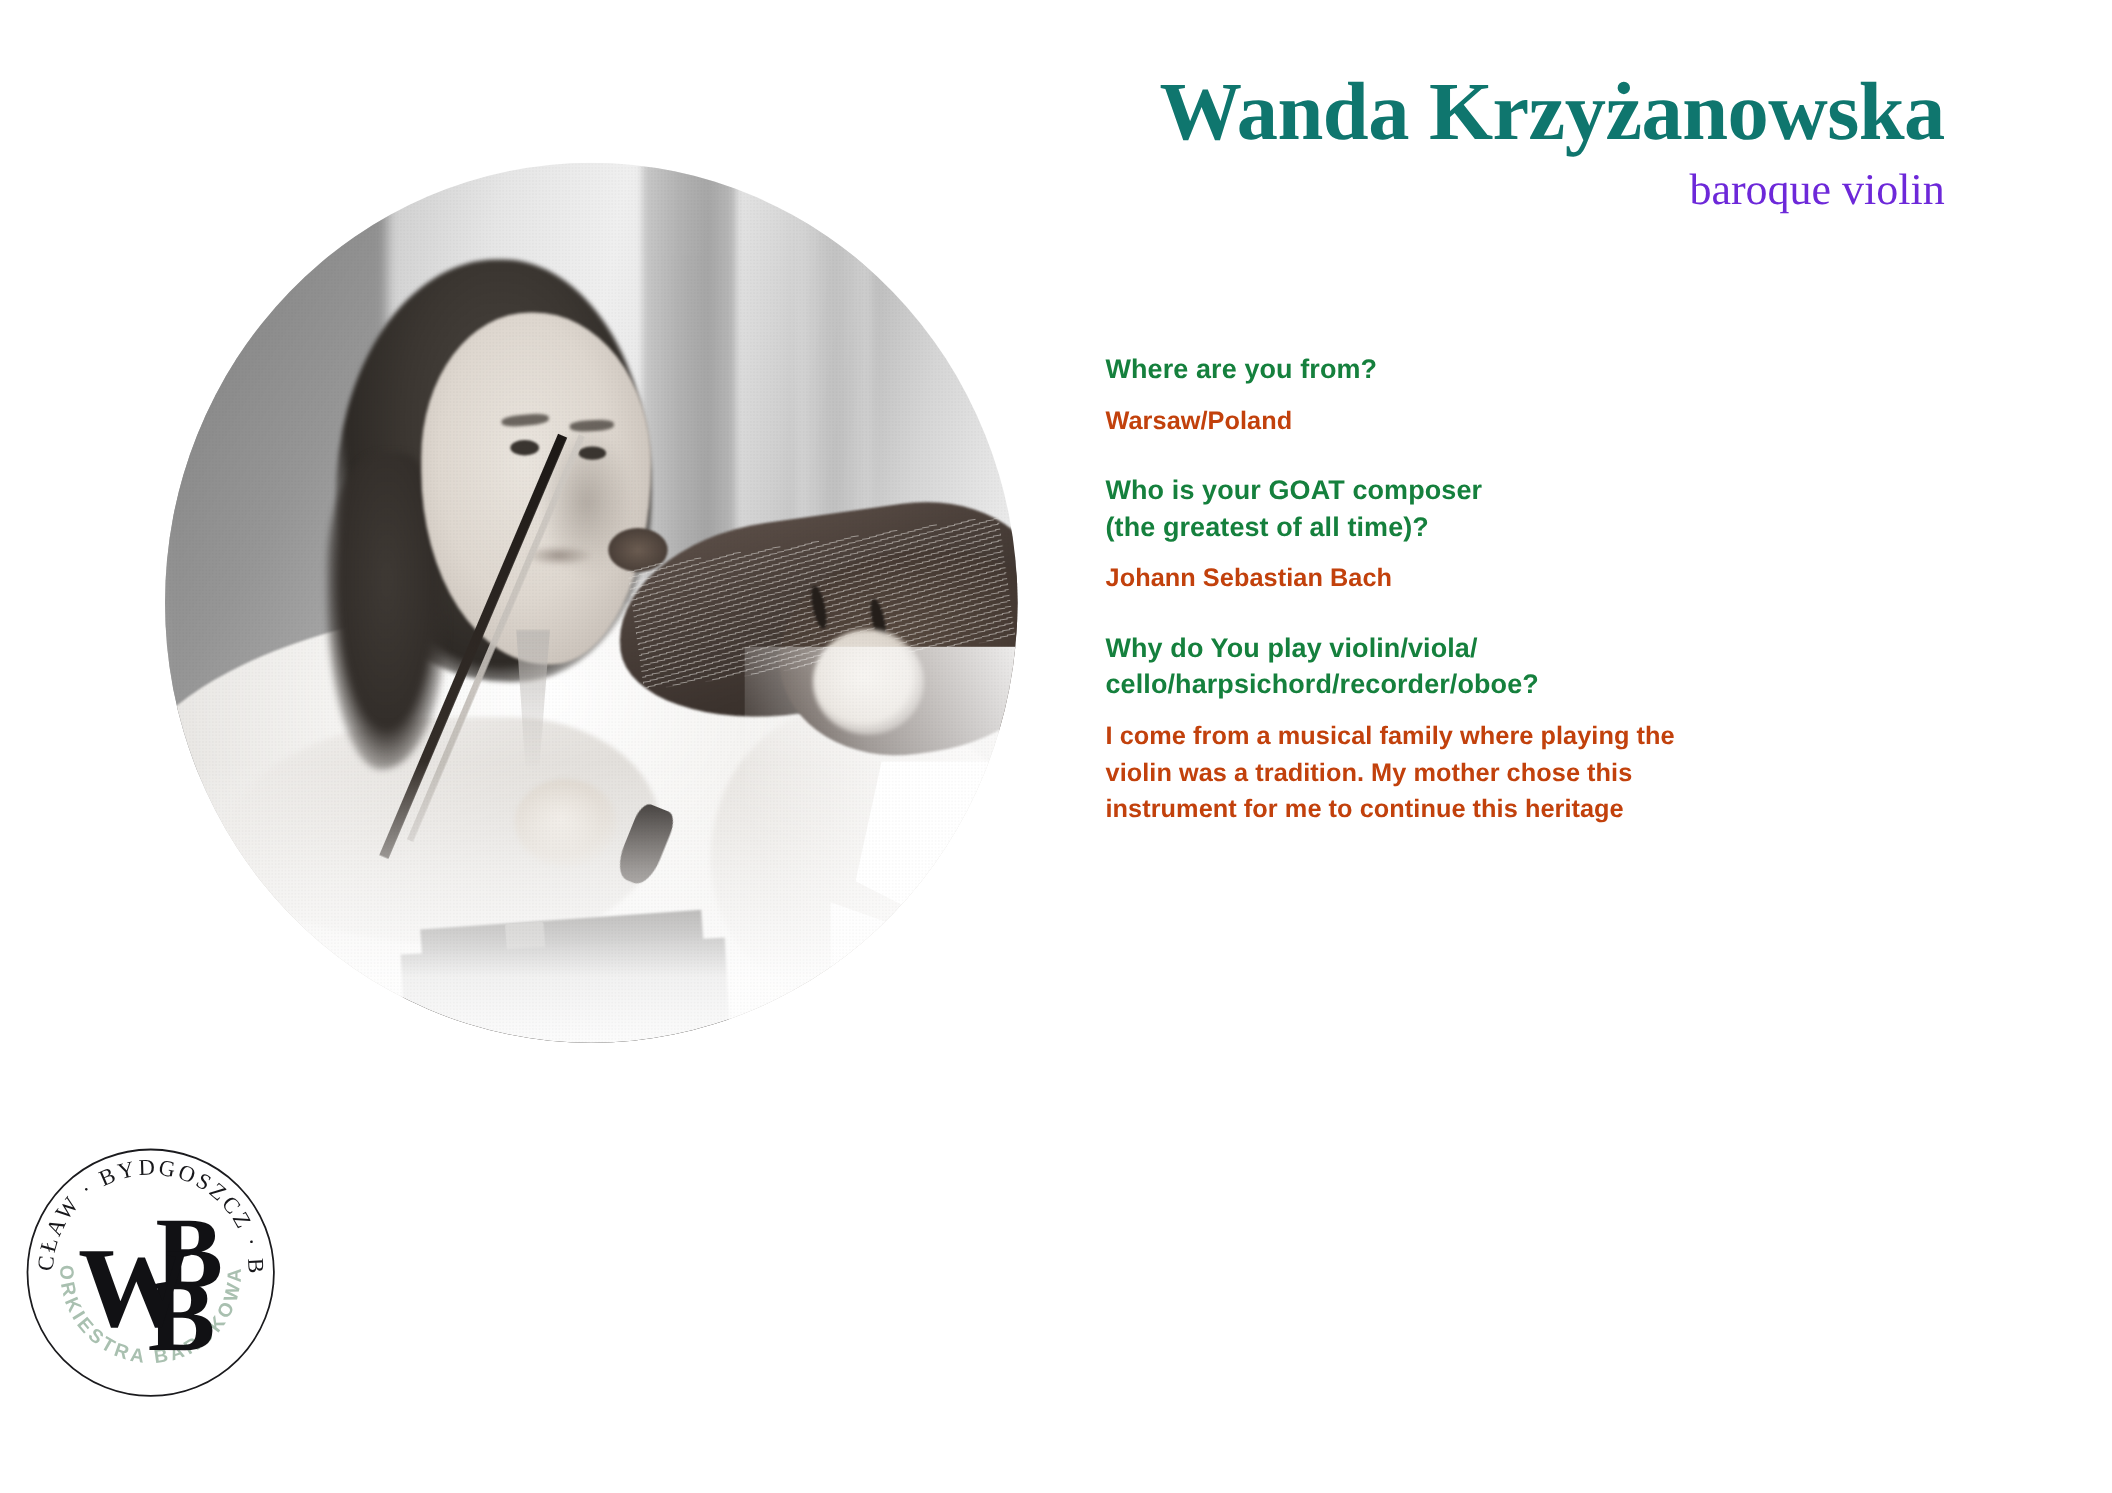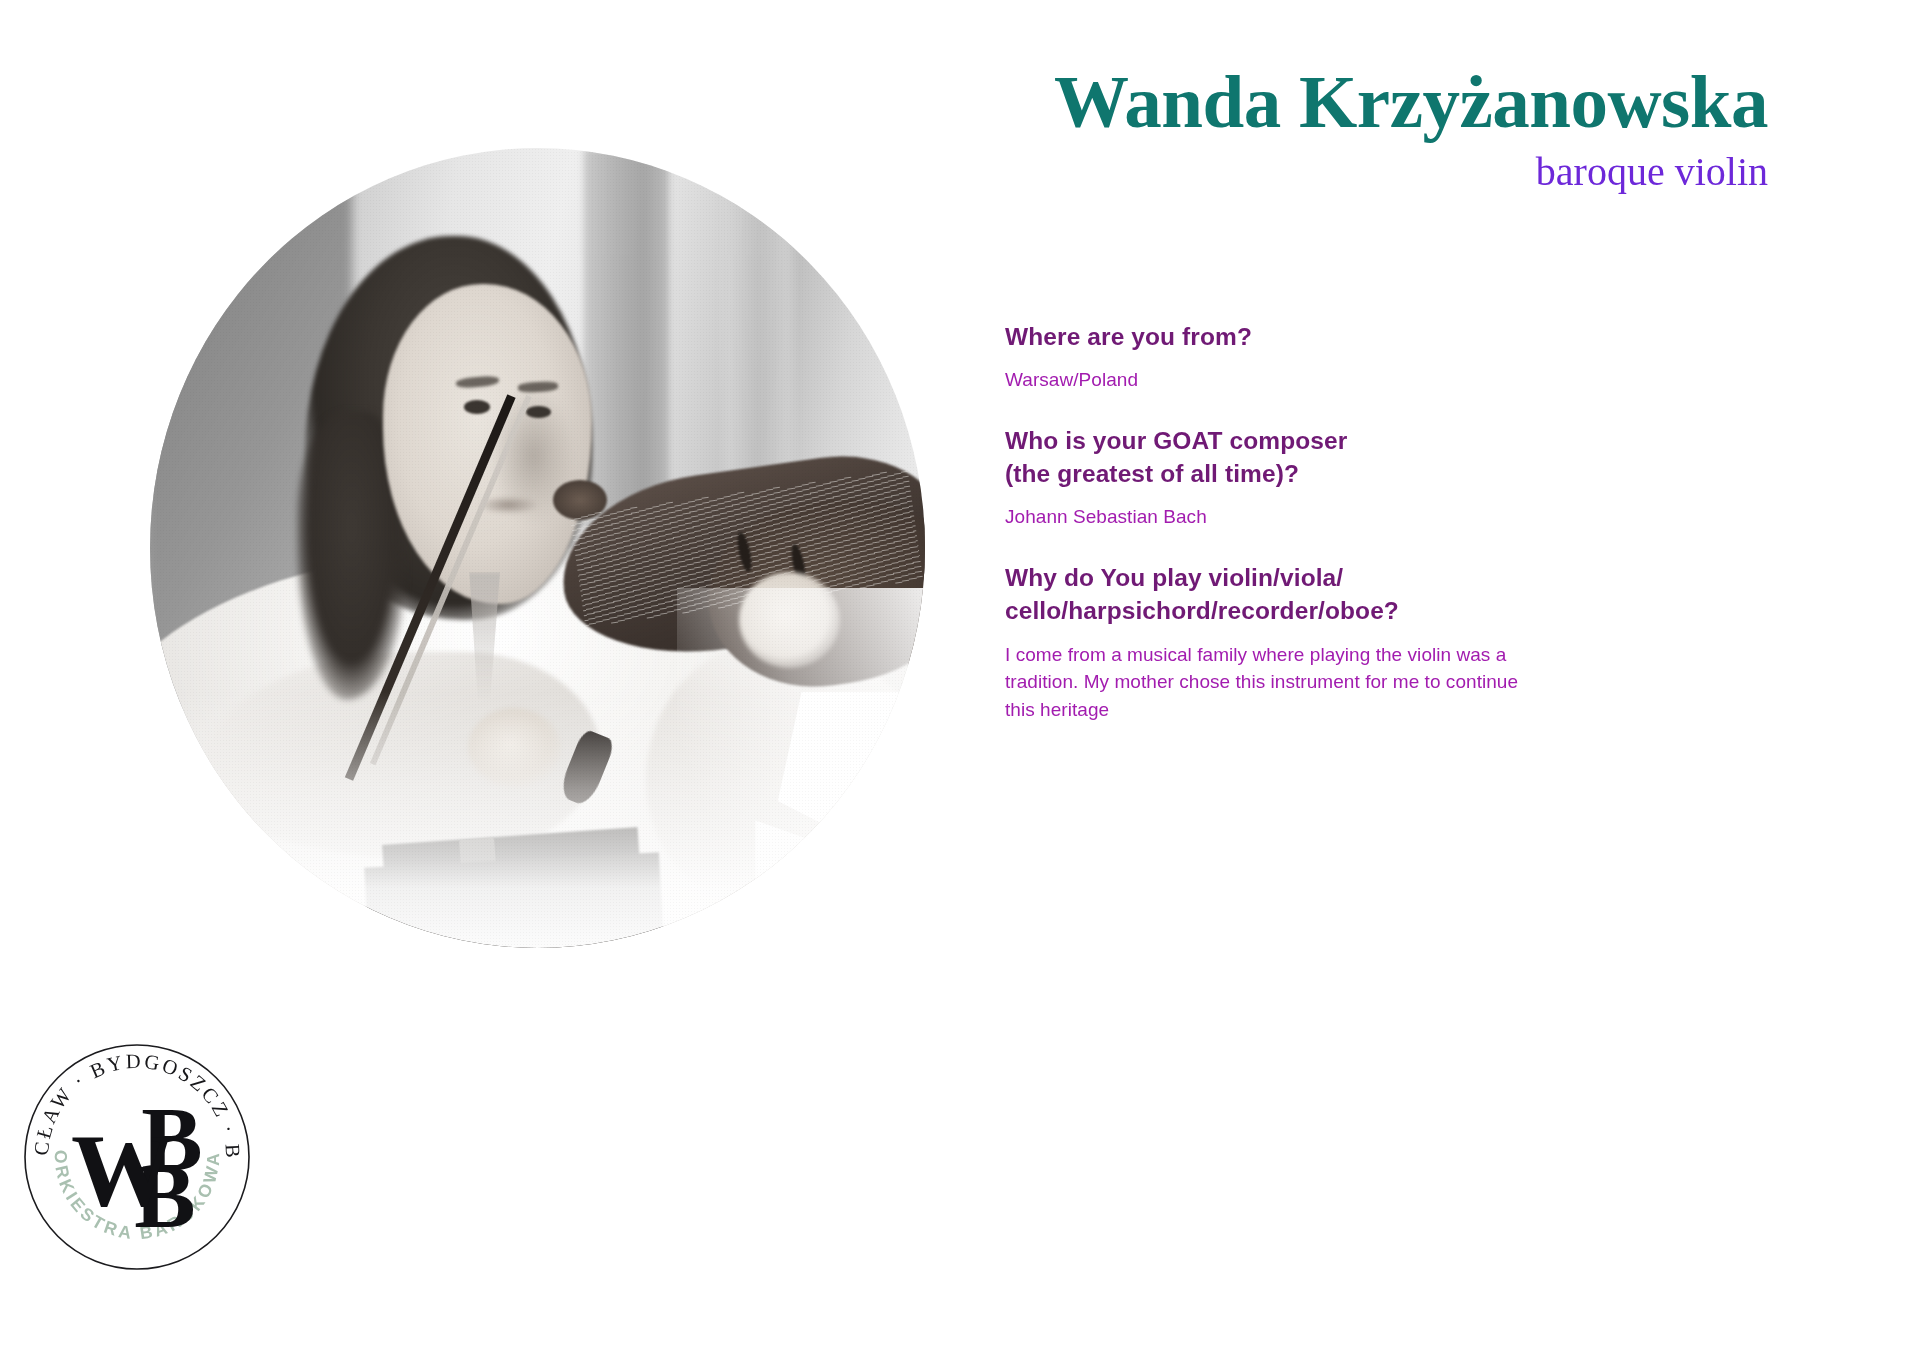--- a/index.html
+++ b/index.html
@@ -337,31 +337,31 @@
     left: 1005px;
     top: 320px;
     width: 545px;
   }
   .qa-block { margin: 0; }
   .qa-question {
     font-family: "Liberation Sans", sans-serif;
     font-size: 24.5px;
     line-height: 1.36;
     font-weight: 700;
-    color: #701a75;
+    color: #15803d;
     margin: 0 0 13px 0;
     white-space: pre-line;
     letter-spacing: .1px;
   }
   .qa-answer {
     font-family: "Liberation Sans", sans-serif;
-    font-size: 19px;
+    font-size: 23px;
     line-height: 1.45;
-    font-weight: 400;
-    color: #a21caf;
+    font-weight: 700;
+    color: #c2410c;
     margin: 0 0 30px 0;
     letter-spacing: .05px;
   }
   .qa-block:last-child .qa-answer { margin-bottom: 0; }
 
   
   #wbb-logo {
     position: absolute;
     left: 22px;
     top: 1042px;

